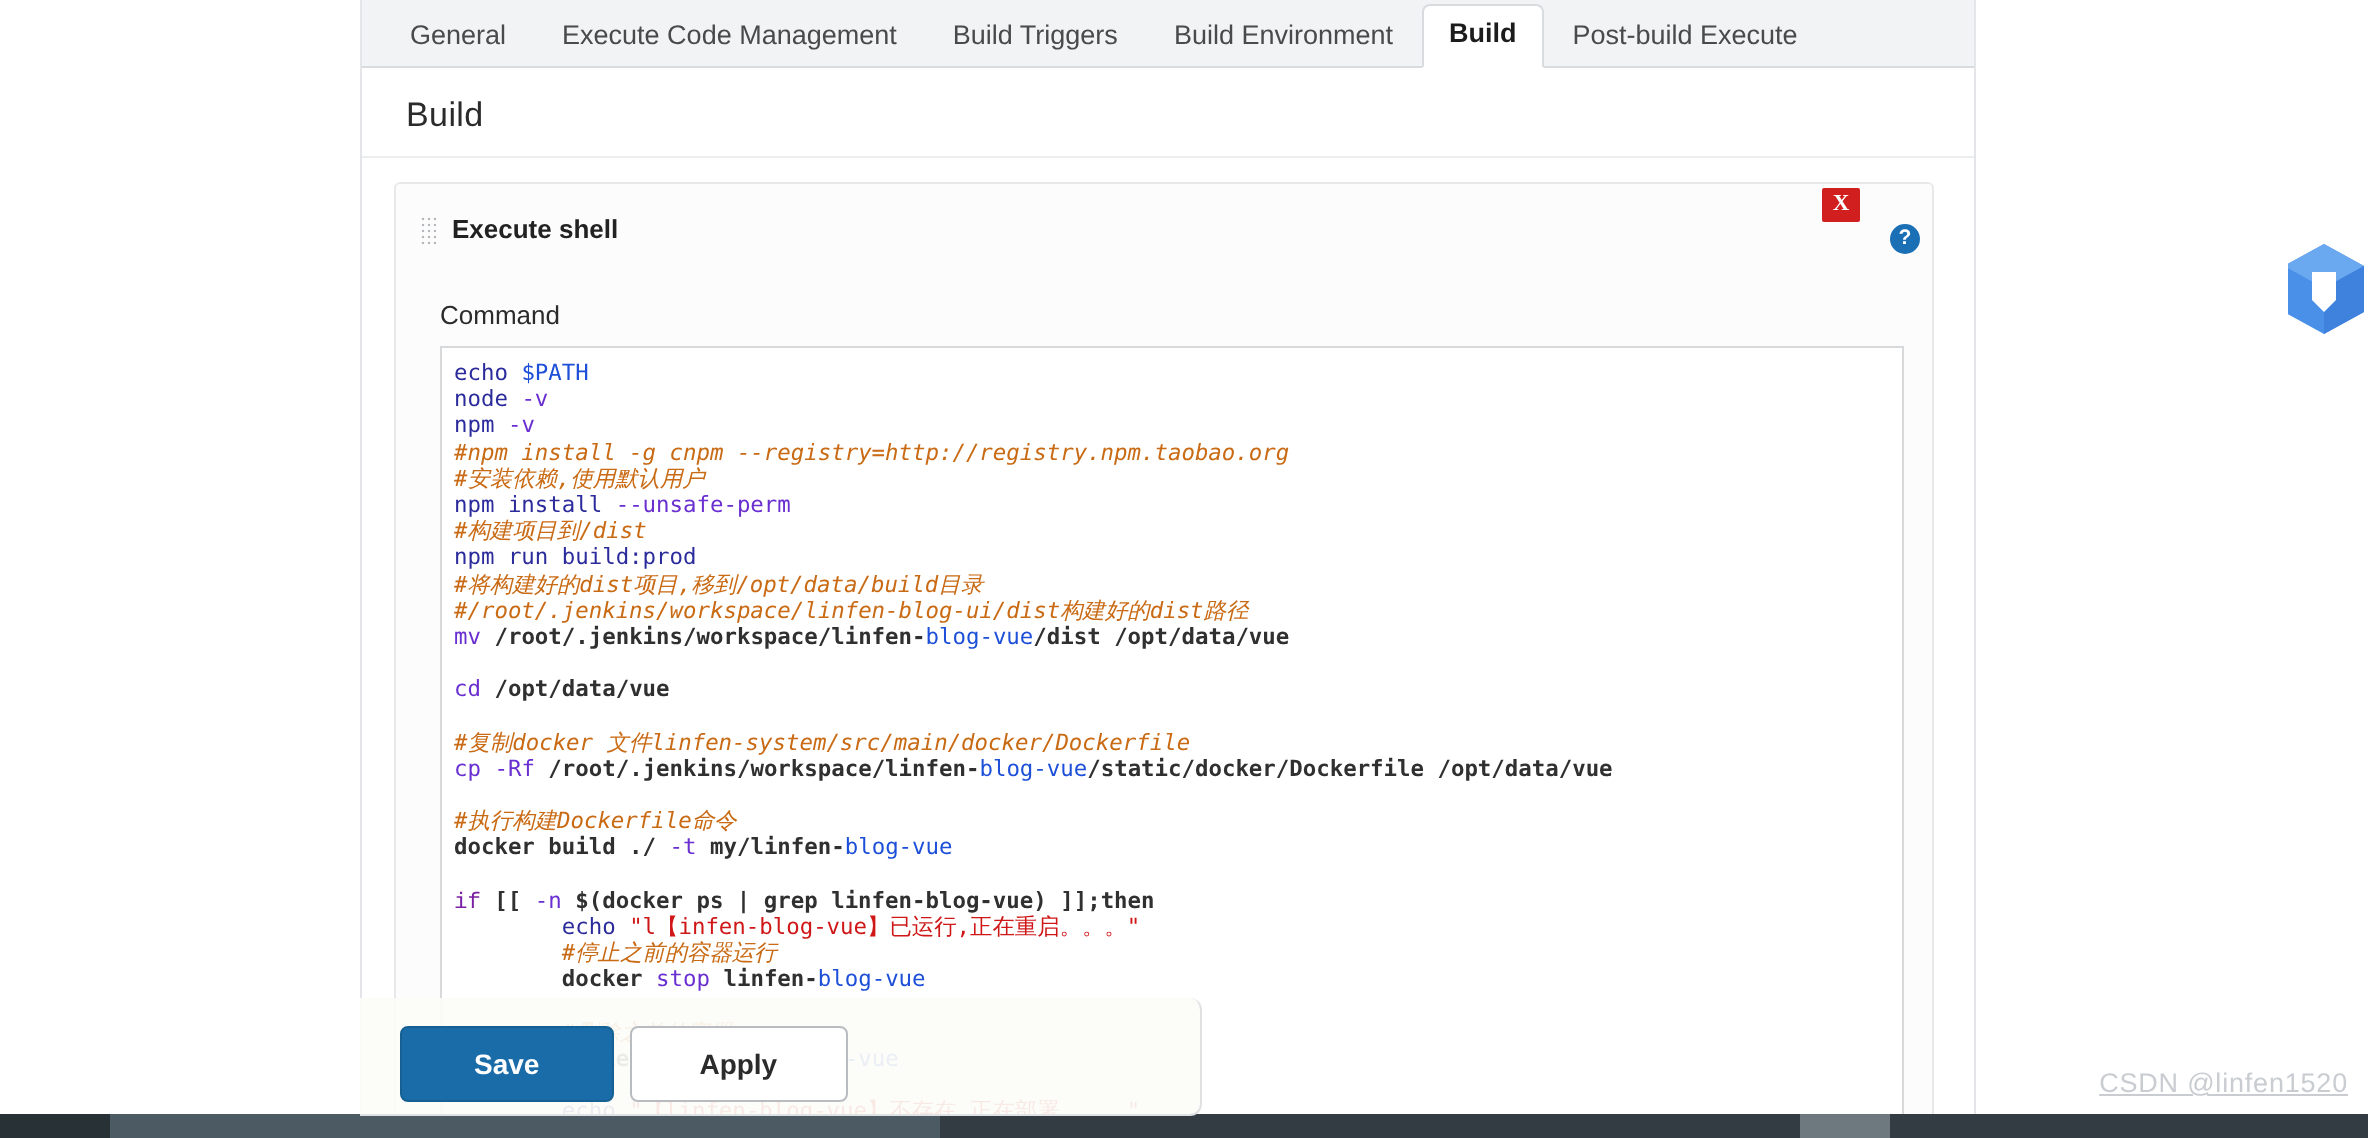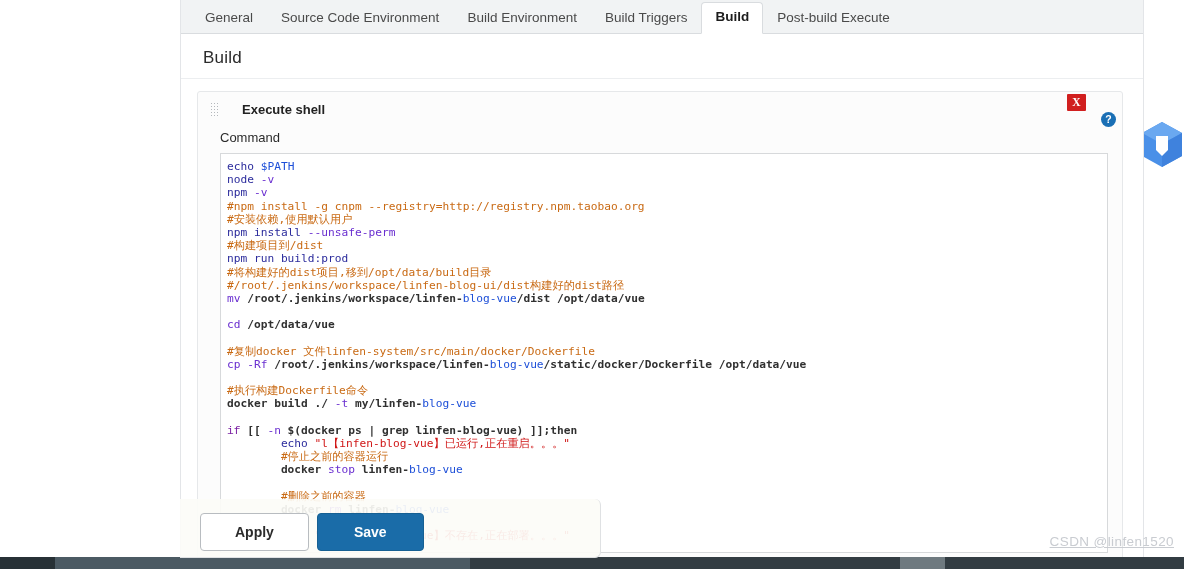--- a/index.html
+++ b/index.html
@@ -14,21 +14,21 @@
     height: 569px;
     overflow: hidden;
     background: #ffffff;
   }
 
   
   #panel {
     position: absolute;
     left: 180px;
     top: 0;
-    width: 964px;
+    width: 808px;
     height: 557px;
     background: #ffffff;
     border-left: 1px solid #e3e5e8;
     border-right: 1px solid #e3e5e8;
     box-sizing: border-box;
   }
 
   
   .tabbar {
     position: relative;
@@ -84,22 +84,22 @@
     position: relative;
     border: 1px solid #e6e8ea;
     border-radius: 3px;
     background: #fcfcfc;
     padding: 10px 12px 12px 12px;
     min-height: 440px;
     box-sizing: border-box;
   }
   .builder-head {
     display: flex;
-    align-items: flex-start;
-    gap: 24px;
+    align-items: flex-end;
+    gap: 8px;
     height: 20px;
   }
   .drag-grip {
     width: 8px;
     height: 14px;
     background-image: radial-gradient(#b4b8bc 0.7px, transparent 0.8px);
     background-size: 3px 3px;
     cursor: move;
     flex: 0 0 auto;
   }
@@ -135,21 +135,21 @@
     color: #ffffff;
     font-size: 10.5px;
     font-weight: bold;
     line-height: 15px;
     text-align: center;
     cursor: pointer;
   }
   .field-label {
     font-size: 13px;
     color: #2b2b2b;
-    margin: 8px 0 8px 10px;
+    margin: 28px 0 8px 10px;
   }
 
   
   .code-box {
     margin: 0 2px 0 10px;
     border: 1px solid #d7d9db;
     background: #ffffff;
     height: 400px;
     overflow: hidden;
     box-sizing: border-box;
@@ -157,21 +157,21 @@
   }
   .code {
     font-family: "DejaVu Sans Mono", "Liberation Mono", monospace;
     font-size: 11.2px;
     line-height: 13.2px;
     padding: 6px 0 0 6px;
     white-space: pre;
     color: #2b2b9c;
   }
   .code .ln { display: block; height: 13.2px; }
-  .cm   { color: #c96a14; }        
+  .cm   { color: #c96a14; font-style: italic; }        
   .cmd  { color: #6a2fd0; }        
   .kw   { color: #7a1fa2; font-family: Liberation Mono, monospace; }        
   .ident{ color: #1d4fd8; }        
   .str  { color: #d01717; }        
   .plain{ color: #303030; font-weight: bold; }
   .blu  { color: #2b2b9c; }
 
   
   .btn-row {
     position: absolute;
@@ -255,23 +255,23 @@
 </style>
 </head>
 <body>
 
 <div id="screen">
 
   <div id="panel">
 
     <div class="tabbar">
         <div class="tab">General</div>
-        <div class="tab">Source Code Environment</div>
+        <div class="tab">Execute Code Management</div>
+        <div class="tab">Build Triggers</div>
         <div class="tab">Build Environment</div>
-        <div class="tab">Build Triggers</div>
         <div class="tab active">Build</div>
         <div class="tab">Post-build Execute</div>
       </div>
 
     <div class="page-head">
       <div class="page-title">Build</div>
     </div>
 
     <div class="builder-wrap">
       <div class="builder">
@@ -289,22 +289,22 @@
         <div class="code-box">
           <div class="code" id="code-body"><span class="ln"><span class="blu">echo </span><span class="ident">$PATH</span></span><span class="ln"><span class="blu">node </span><span class="cmd">-v</span></span><span class="ln"><span class="blu">npm </span><span class="cmd">-v</span></span><span class="ln"><span class="cm">#npm install -g cnpm --registry=http://registry.npm.taobao.org</span></span><span class="ln"><span class="cm">#安装依赖,使用默认用户</span></span><span class="ln"><span class="blu">npm install </span><span class="cmd">--unsafe-perm</span></span><span class="ln"><span class="cm">#构建项目到/dist</span></span><span class="ln"><span class="blu">npm run build:prod</span></span><span class="ln"><span class="cm">#将构建好的dist项目,移到/opt/data/build目录</span></span><span class="ln"><span class="cm">#/root/.jenkins/workspace/linfen-blog-ui/dist构建好的dist路径</span></span><span class="ln"><span class="cmd">mv</span><span class="plain"> /root/.jenkins/workspace/linfen-</span><span class="ident">blog-vue</span><span class="plain">/dist /opt/data/vue</span></span><span class="ln">&nbsp;</span><span class="ln"><span class="cmd">cd</span><span class="plain"> /opt/data/vue</span></span><span class="ln">&nbsp;</span><span class="ln"><span class="cm">#复制docker 文件linfen-system/src/main/docker/Dockerfile</span></span><span class="ln"><span class="cmd">cp </span><span class="cmd">-Rf</span><span class="plain"> /root/.jenkins/workspace/linfen-</span><span class="ident">blog-vue</span><span class="plain">/static/docker/Dockerfile /opt/data/vue</span></span><span class="ln">&nbsp;</span><span class="ln"><span class="cm">#执行构建Dockerfile命令</span></span><span class="ln"><span class="plain">docker build ./ </span><span class="cmd">-t</span><span class="plain"> my/linfen-</span><span class="ident">blog-vue</span></span><span class="ln">&nbsp;</span><span class="ln"><span class="kw">if</span><span class="plain"> [[ </span><span class="cmd">-n</span><span class="plain"> $(docker ps | grep linfen-blog-vue) ]]</span><span class="plain">;</span><span class="plain">then</span></span><span class="ln"><span class="blu">        echo </span><span class="str">"l【infen-blog-vue】已运行,正在重启。。。"</span></span><span class="ln"><span class="cm">        #停止之前的容器运行</span></span><span class="ln"><span class="plain">        docker </span><span class="cmd">stop</span><span class="plain"> linfen-</span><span class="ident">blog-vue</span></span><span class="ln">&nbsp;</span><span class="ln"><span class="cm">        #删除之前的容器</span></span><span class="ln"><span class="plain">        docker </span><span class="cmd">rm</span><span class="plain"> linfen-</span><span class="ident">blog-vue</span></span><span class="ln"><span class="kw">else</span></span><span class="ln"><span class="blu">        echo </span><span class="str">"【linfen-blog-vue】不存在,正在部署。。。"</span></span><span class="ln">&nbsp;</span></div>
         </div>
 
       </div>
     </div>
   </div>
 
   <div class="btn-sheet"></div>
   <div class="btn-row">
+    <button class="btn btn-save">Save</button>
     <button class="btn btn-apply">Apply</button>
-    <button class="btn btn-save">Save</button>
   </div>
 
   <div class="cube">
     <svg width="40" height="62" viewBox="0 0 40 62" xmlns="http://www.w3.org/2000/svg">
       <g transform="translate(-4,0)">
         <polygon points="22,6 42,17 42,40 22,51 2,40 2,17" fill="#4a90e8"></polygon>
         <polygon points="22,6 42,17 22,28 2,17" fill="#6aa8f0"></polygon>
         <polygon points="22,28 42,17 42,40 22,51" fill="#3f82dd"></polygon>
         <polygon points="16,20 28,20 28,34 22,40 16,34" fill="#ffffff"></polygon>
       </g>

